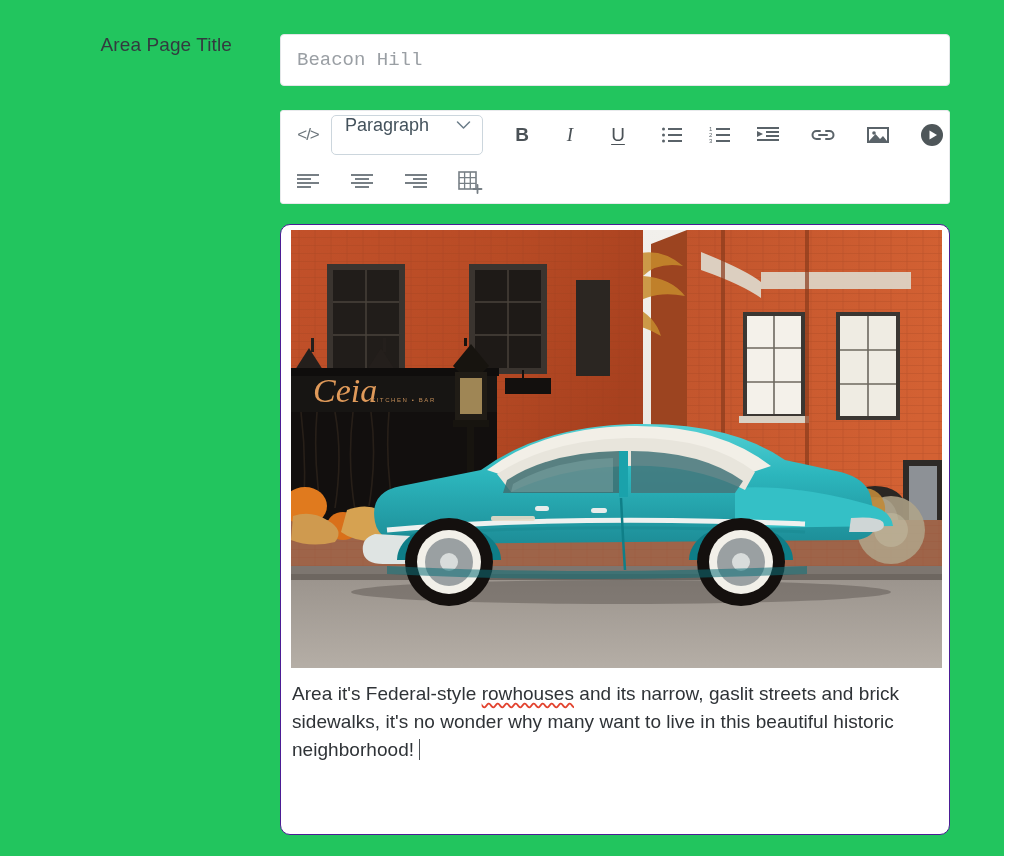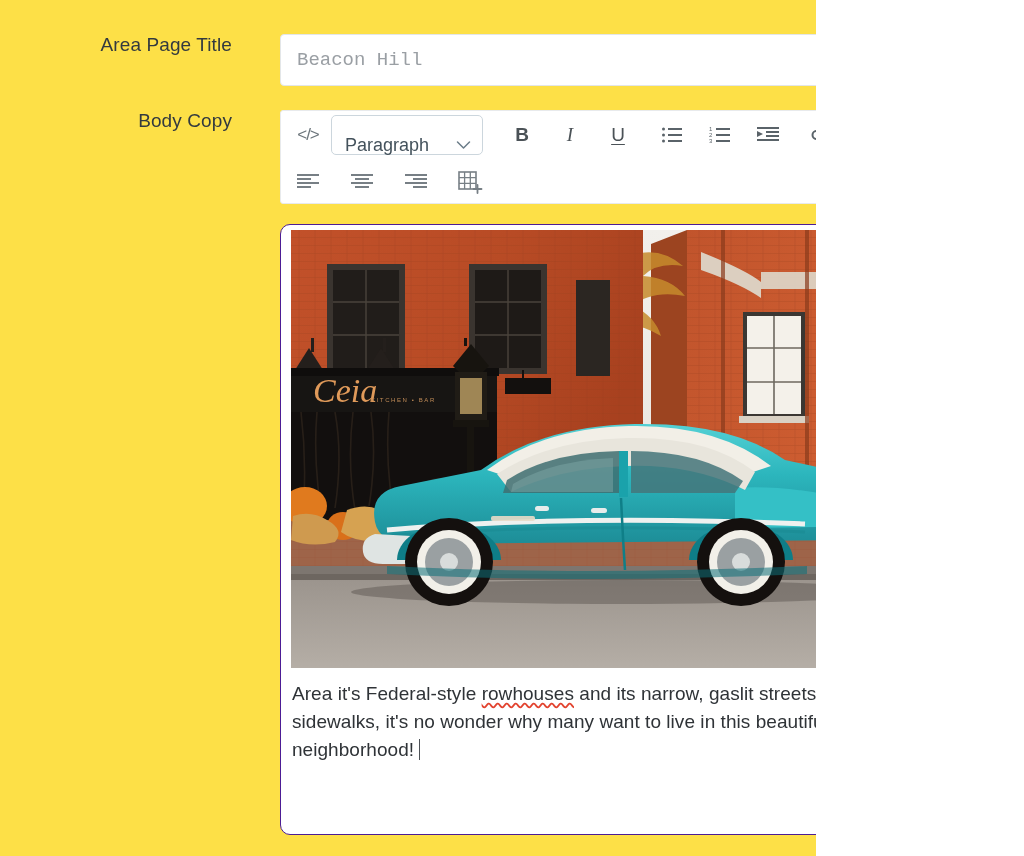--- a/index.html
+++ b/index.html
@@ -3,21 +3,21 @@
 <meta charset="utf-8">
 <style>
   * { box-sizing: border-box; }
   html, body {
     margin: 0; padding: 0;
     width: 1024px; height: 856px;
     background: #ffffff;
     font-family: "Liberation Sans", sans-serif;
     -webkit-font-smoothing: antialiased;
   }
-  .page { position: relative; width: 816px; height: 856px; background: #fde047; overflow: hidden; }
+  .page { position: relative; width: 1004px; height: 856px; background: #22c55e; overflow: hidden; }
 
   
   .field-row { position: absolute; display: flex; align-items: flex-start; }
 
   .field-label {
     width: 232px;
     text-align: right;
     font-size: 19px;
     color: #333a3f;
     line-height: 22px;
@@ -59,21 +59,21 @@
     display: flex; align-items: center; justify-content: center;
     height: 34px; min-width: 34px;
     color: #5a6369;
     cursor: pointer;
     background: none; border: none;
     padding: 0 5px;
   }
   .tb-code { font-size: 17px; color: #6d767c; letter-spacing: -1px; font-family: "Liberation Sans", sans-serif; }
 
   .tb-select {
-    display: flex; align-items: flex-end; justify-content: space-between;
+    display: flex; align-items: flex-start; justify-content: space-between;
     width: 152px; height: 40px;
     margin: 0 8px 0 6px;
     border: 1px solid #ccd6dd;
     border-radius: 5px;
     background: #fff;
     padding: 0 11px 0 13px;
     cursor: pointer;
   }
   .tb-select-label { font-size: 18px; color: #44525c; line-height: 1; }
 
@@ -128,23 +128,20 @@
 </head>
 <body>
 
 <div class="page">
 
   <div class="field-row" id="row-title">
     <div class="field-label">Area Page Title</div>
   </div>
   <input class="title-input" type="text" placeholder="Beacon Hill" style="">
 
-  <div class="field-row" id="row-body">
-    <div class="field-label">Body Copy</div>
-  </div>
 
   <div class="editor-toolbar">
 
     <div class="tb-row">
 
       <div class="tb-btn tb-code">&lt;/&gt;</div>
 
       <div class="tb-select">
         <span class="tb-select-label">Paragraph</span>
         <span>

